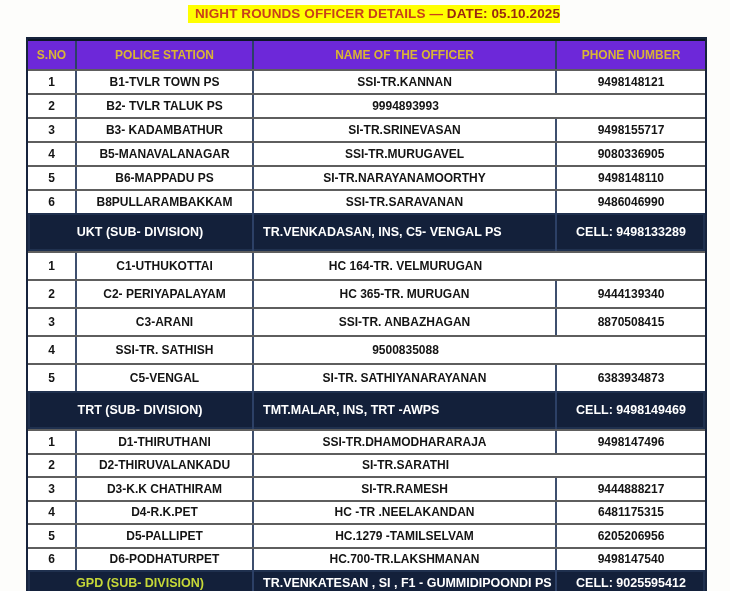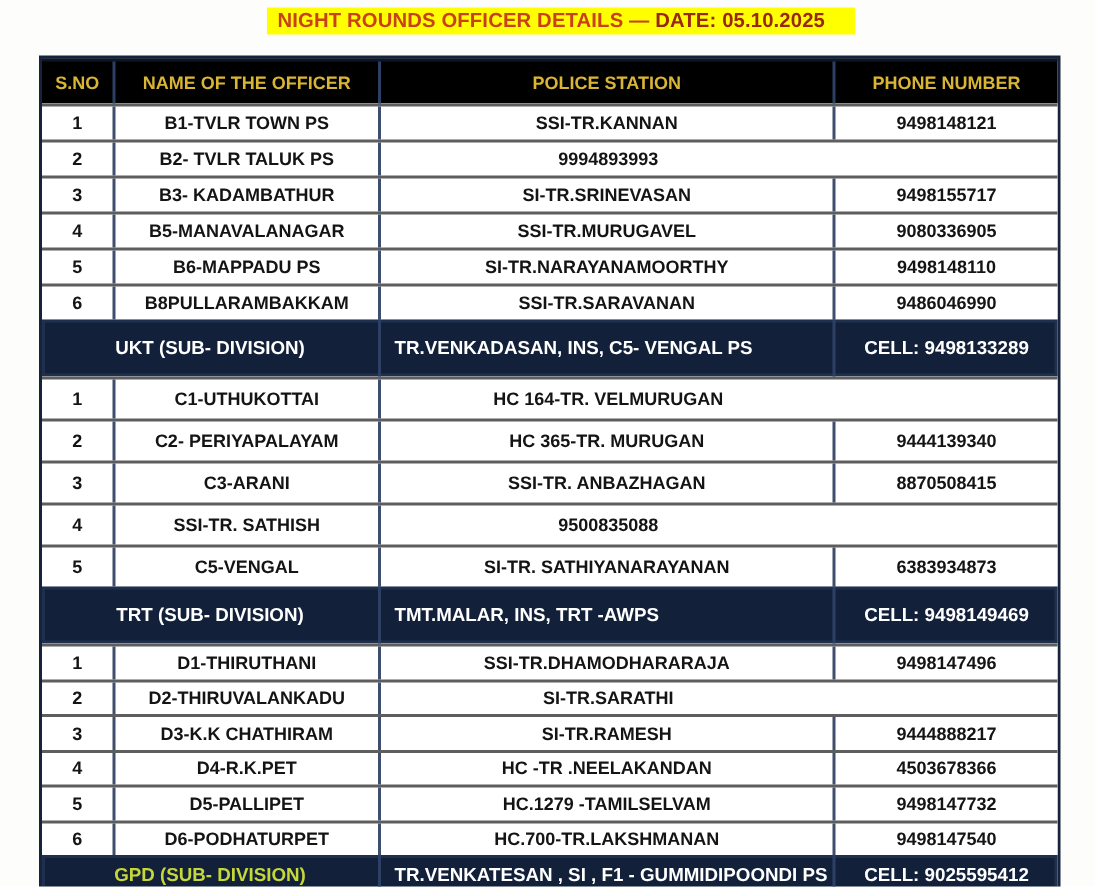--- a/index.html
+++ b/index.html
@@ -4,33 +4,33 @@
 <style>
   html,body{margin:0;padding:0;}
   .page{
     position:relative;width:730px;height:591px;
     background:#fdfdfb;overflow:hidden;
     font-family:"Liberation Sans",sans-serif;
   }
   .title-band{
     position:absolute;top:5px;left:50%;transform:translateX(-50%);
     margin-left:9px;background:#ffff00;
-    padding:1px 20px 2px 7px;white-space:nowrap;
+    padding:1px 0 2px 7px;white-space:nowrap;
     font-weight:bold;font-size:13.5px;letter-spacing:.1px;
   }
   .title-main{color:#c8411a;}
   .title-date{color:#992810;}
   .officer-table{
     position:absolute;left:26px;top:37px;width:677px;
     border:2px solid #16233c;background:#ffffff;
   }
   .srow{display:grid;}
   .hdr{grid-template-columns:226px 303px 148px;background:#13203a;
        box-shadow:inset 0 0 0 2px rgba(90,120,170,.18);}
-  .cols{grid-template-columns:49px 177px 303px 148px;background:#000000;
+  .cols{grid-template-columns:49px 177px 303px 148px;background:#6d28d9;
        border-top:2px solid #0d1628;}
   .drow{grid-template-columns:49px 177px 303px 148px;background:#ffffff;
        border-top:2px solid #5e5e5e;}
   .c{display:flex;align-items:center;justify-content:center;
      font-weight:bold;overflow:hidden;white-space:nowrap;}
   .hdr .c{color:#ffffff;font-size:12.5px;border-right:2px solid #2c4066;}
   .hdr .c:last-child{border-right:none;}
   .division{color:#f2d024;}
   .sec3 .division{color:#c6d838;}
   .incharge{justify-content:flex-start;padding-left:9px;}
@@ -50,22 +50,22 @@
 
 <div class="page">
   <div class="title-band">
     <span class="title-main">NIGHT ROUNDS OFFICER DETAILS —</span>
     <span class="title-date">DATE: 05.10.2025</span>
   </div>
   <div class="officer-table" id="table-root">
       <div class="section sec0">
         <div class="srow cols">
           <div class="c colhead">S.NO</div>
+          <div class="c colhead">POLICE STATION</div>
           <div class="c colhead">NAME OF THE OFFICER</div>
-          <div class="c colhead">POLICE STATION</div>
           <div class="c colhead">PHONE NUMBER</div>
         </div>
         <div class="srow drow">
           <div class="c sno-cell">1</div>
           <div class="c station-cell">B1-TVLR TOWN PS</div>
           <div class="c officer-cell">SSI-TR.KANNAN</div>
           <div class="c phone-cell">9498148121</div>
         </div>
         <div class="srow drow">
           <div class="c sno-cell">2</div>
@@ -152,27 +152,27 @@
         <div class="srow drow">
           <div class="c sno-cell">3</div>
           <div class="c station-cell">D3-K.K CHATHIRAM</div>
           <div class="c officer-cell">SI-TR.RAMESH</div>
           <div class="c phone-cell">9444888217</div>
         </div>
         <div class="srow drow">
           <div class="c sno-cell">4</div>
           <div class="c station-cell">D4-R.K.PET</div>
           <div class="c officer-cell">HC -TR .NEELAKANDAN</div>
-          <div class="c phone-cell">4503678366</div>
+          <div class="c phone-cell">6481175315</div>
         </div>
         <div class="srow drow">
           <div class="c sno-cell">5</div>
           <div class="c station-cell">D5-PALLIPET</div>
           <div class="c officer-cell">HC.1279 -TAMILSELVAM</div>
-          <div class="c phone-cell">9498147732</div>
+          <div class="c phone-cell">6205206956</div>
         </div>
         <div class="srow drow">
           <div class="c sno-cell">6</div>
           <div class="c station-cell">D6-PODHATURPET</div>
           <div class="c officer-cell">HC.700-TR.LAKSHMANAN</div>
           <div class="c phone-cell">9498147540</div>
         </div>
       </div>
       <div class="section sec3">
         <div class="srow hdr">

